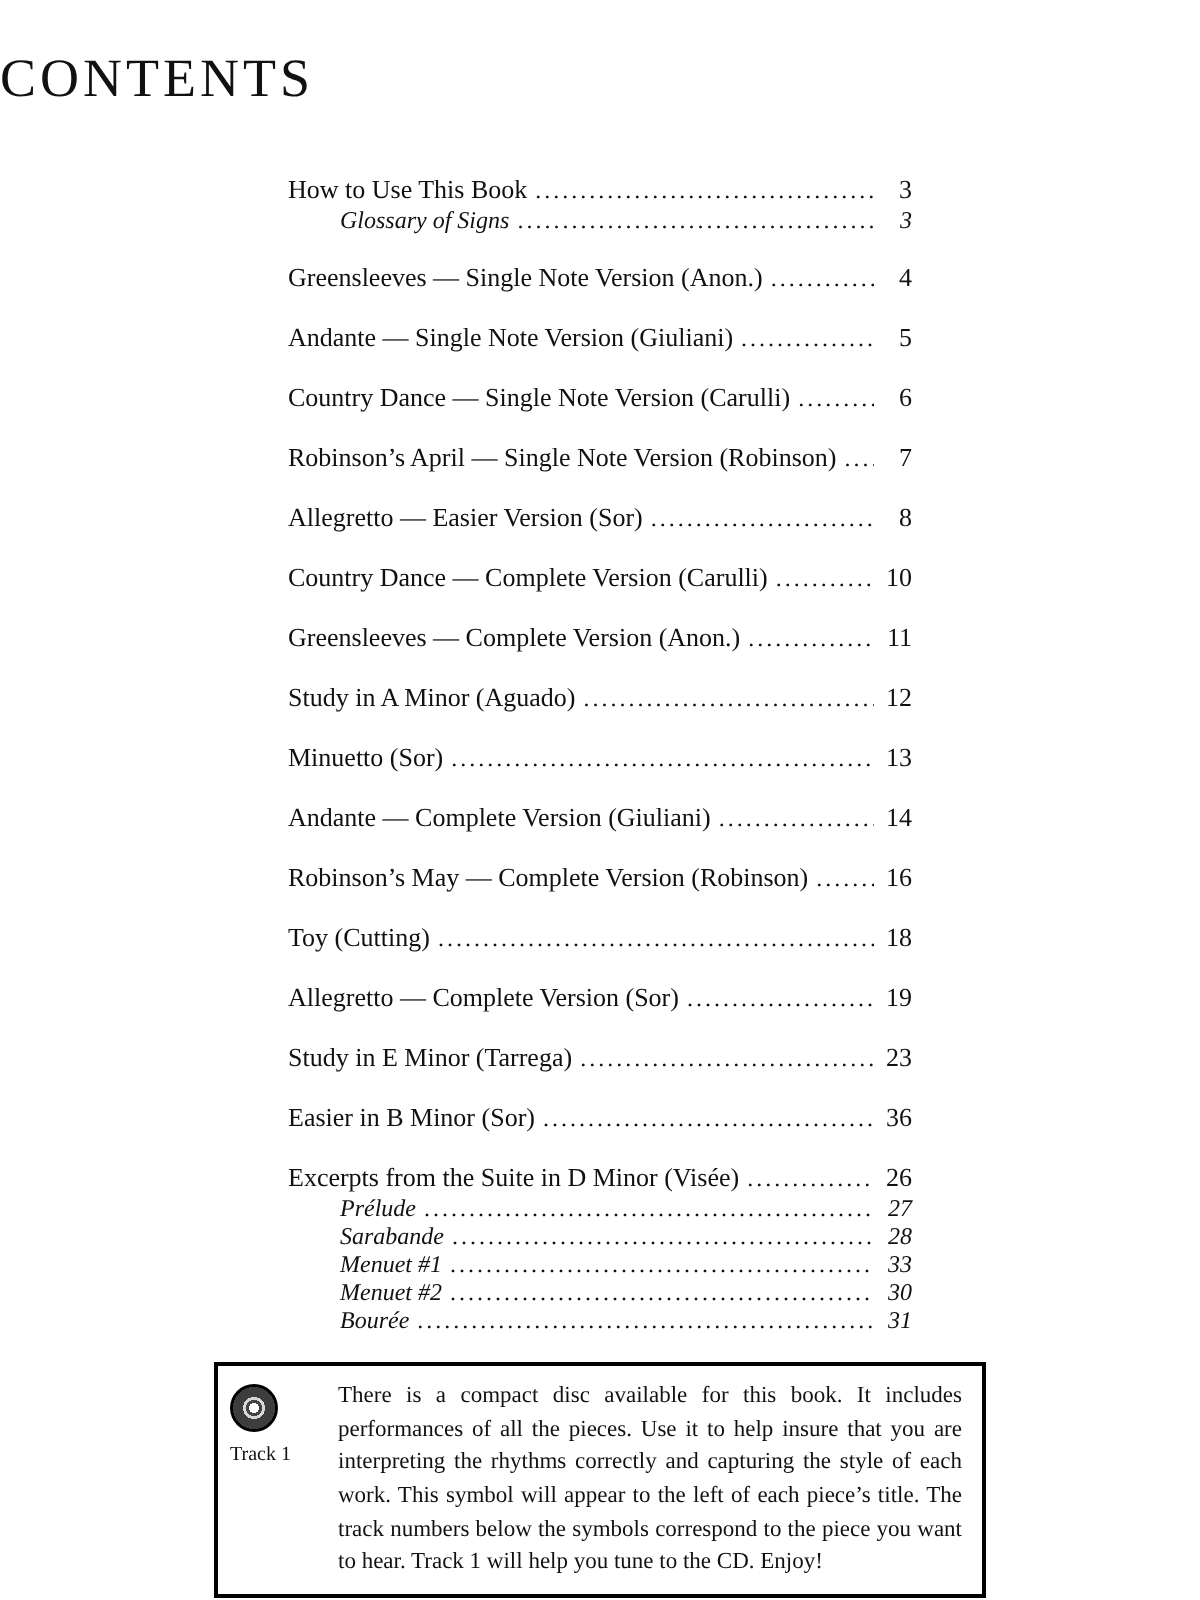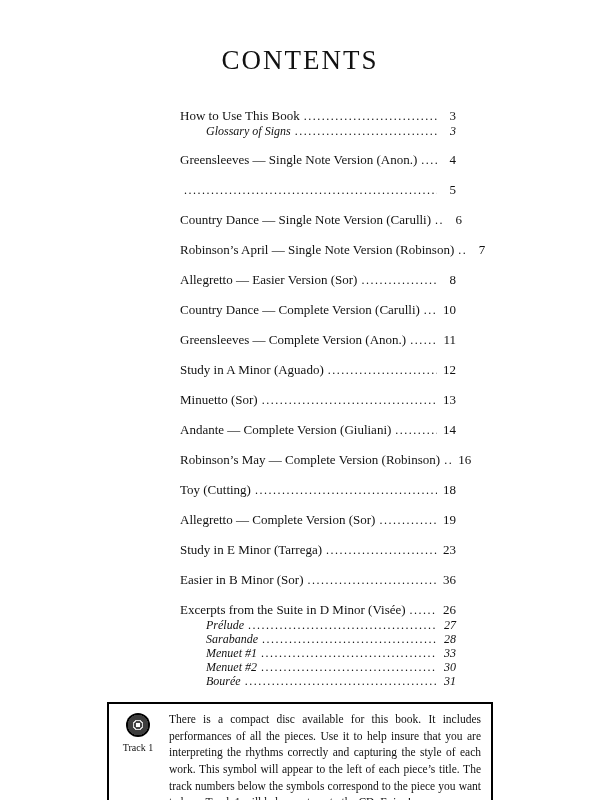--- a/index.html
+++ b/index.html
@@ -5,37 +5,36 @@
   html,body{margin:0;padding:0;}
   body{
     width:600px;height:800px;
     background:#ffffff;
     font-family:"Liberation Serif", serif;
     color:#111;
     overflow:hidden;
   }
   .page{width:600px;height:800px;position:relative;}
   .page-title{
-    text-align:center;
+    text-align:left;
     font-size:27px;
     letter-spacing:2px;
     margin:0;
-    padding-top:45px;
+    padding-top:24px;
     font-weight:normal;
   }
   .toc{
     width:312px;
     margin:32px auto 0;
   }
   .toc-row{
     display:flex;
     align-items:center;
     font-size:13px;
     line-height:16px;
-    margin-left:36px;
   }
   .toc-row.main{margin-top:14px;}
   .toc-row.main:first-child{margin-top:0;}
   .toc-row.sub{
     font-style:italic;
     font-size:12px;
     line-height:13px;
     margin-top:1px;
     padding-left:26px;
   }
@@ -63,21 +62,20 @@
     margin:14px auto 0;
     border:2px solid #000;
     box-shadow:0 0 0 1px #fff inset;
     padding:7px 10px 7px 6px;
     display:flex;
     gap:8px;
   }
   .track-col{
     width:46px;
     flex:0 0 46px;
-    text-align:center;
     padding-top:2px;
   }
   .cd-icon{
     display:inline-block;
     width:24px;height:24px;
     border-radius:50%;
     background:radial-gradient(circle at 50% 50%,
       #ffffff 0 2.5px,
       #444444 2.5px 4px,
       #d8d8d8 4px 5.5px,
@@ -113,20 +111,21 @@
         <span class="toc-label">Glossary of Signs</span>
         <span class="toc-dots"></span>
         <span class="toc-page">3</span>
       </div>
       <div class="toc-row main">
         <span class="toc-label">Greensleeves — Single Note Version (Anon.)</span>
         <span class="toc-dots"></span>
         <span class="toc-page">4</span>
       </div>
       <div class="toc-row main">
+        <span class="toc-label">Andante — Single Note Version (Giuliani)</span>
         <span class="toc-dots"></span>
         <span class="toc-page">5</span>
       </div>
       <div class="toc-row main">
         <span class="toc-label">Country Dance — Single Note Version  (Carulli)</span>
         <span class="toc-dots"></span>
         <span class="toc-page">6</span>
       </div>
       <div class="toc-row main">
         <span class="toc-label">Robinson’s April — Single Note Version (Robinson)</span>

